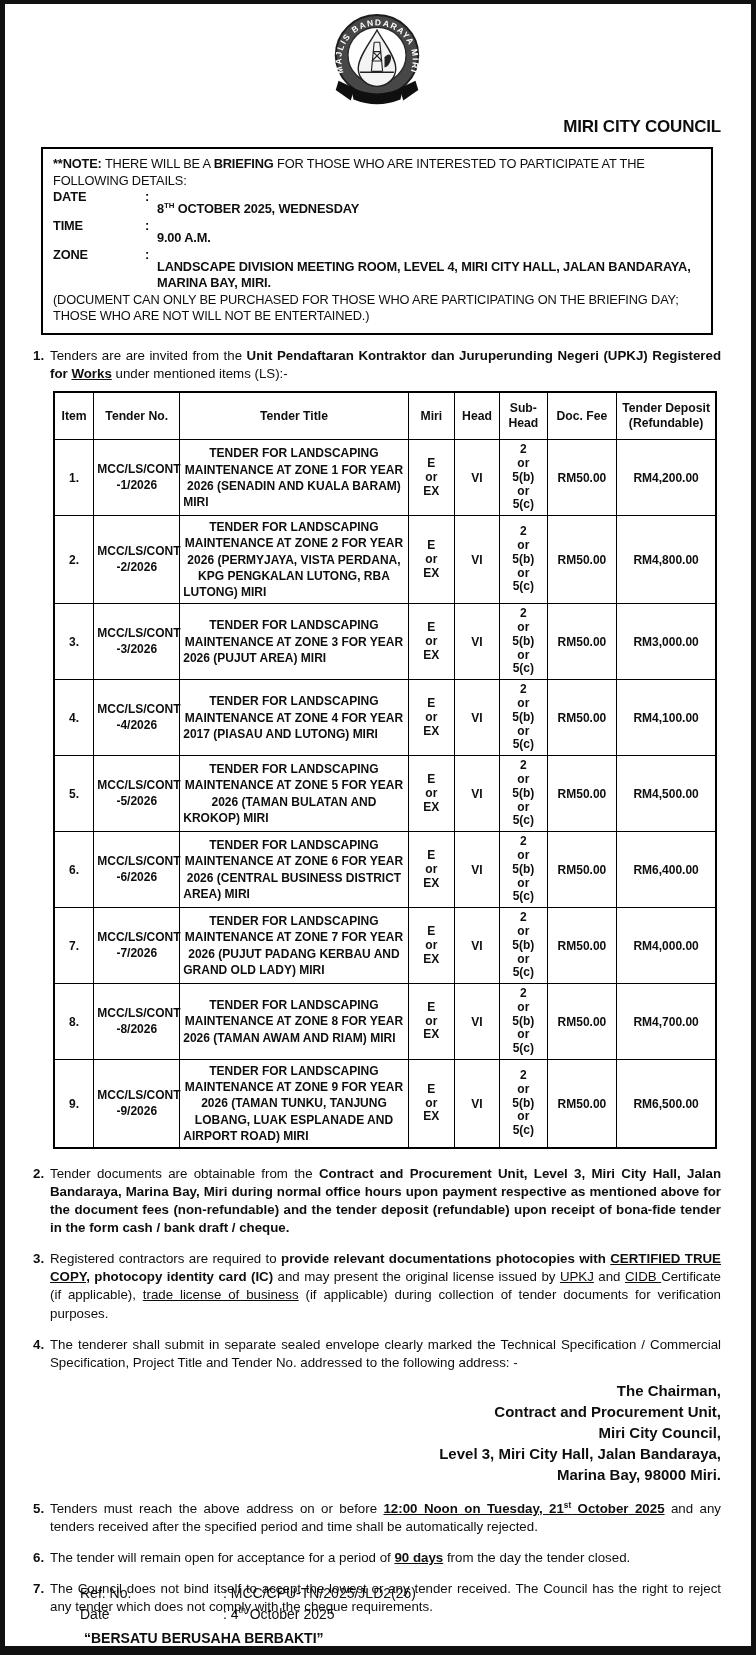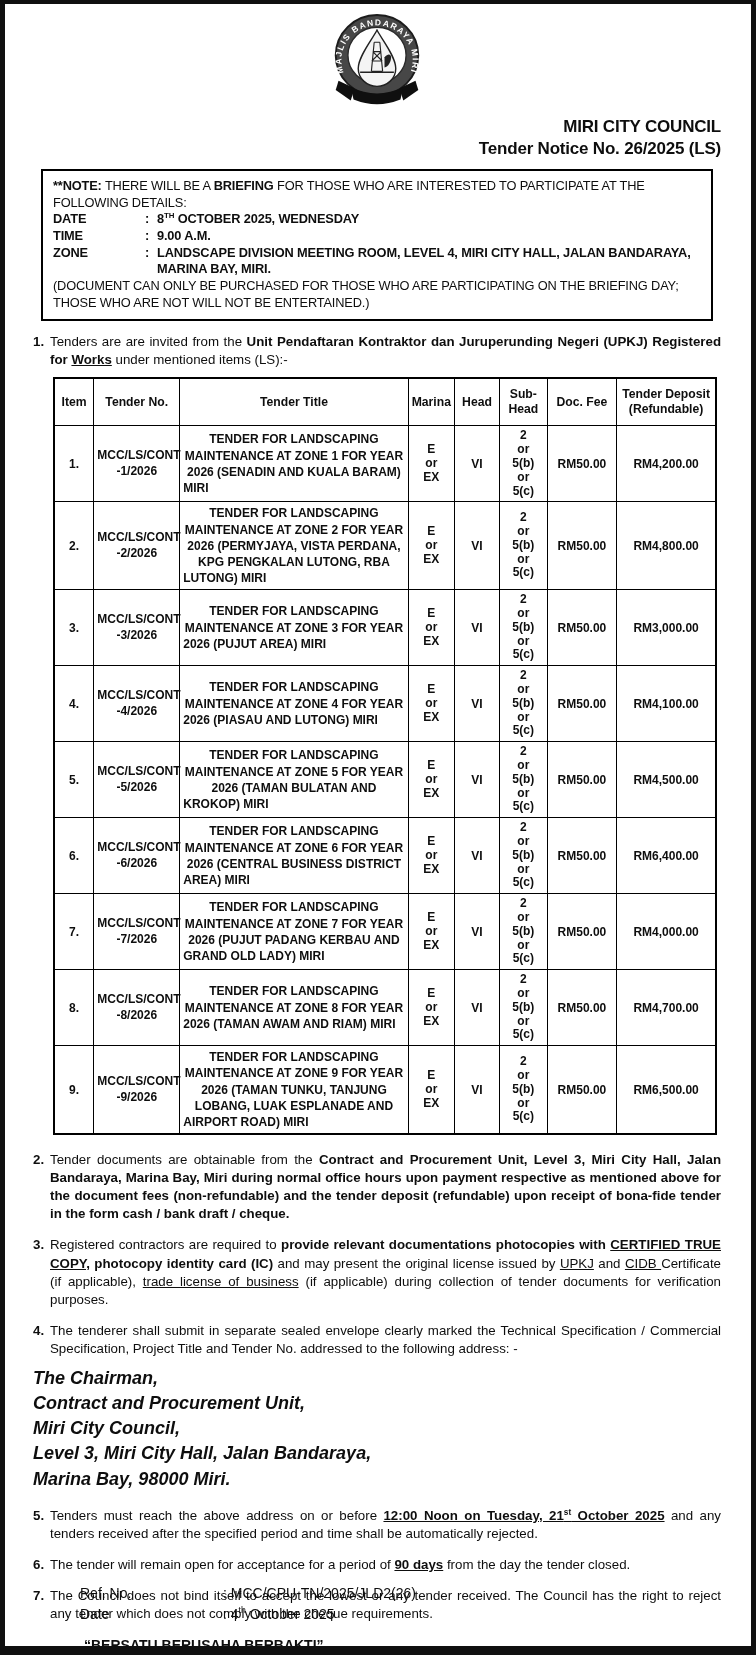--- a/index.html
+++ b/index.html
@@ -21,21 +21,21 @@
   }
 
   
   .note-box{
     border:2px solid #000;margin:9px 8px 12px 8px;padding:7px 10px 8px 10px;
     font-size:12.8px;line-height:1.3;letter-spacing:-0.15px;
   }
   .brief-row{display:grid;grid-template-columns:92px 12px 1fr;}
   .brief-label{font-weight:bold;}
   .brief-colon{font-weight:bold;}
-  .brief-value{font-weight:bold;}
+  .brief-value{font-weight:bold;margin-top:12px;}
 
   
   .seg-b{font-weight:bold;}
   .seg-u{text-decoration:underline;}
   sup{font-size:62%;vertical-align:super;line-height:0;}
 
   
   .para{display:flex;margin:0 0 13px 0;font-size:13.3px;line-height:1.36;}
   .para .num{font-weight:bold;min-width:17px;flex:0 0 17px;}
   .para .ptext{text-align:justify;flex:1;}
@@ -52,21 +52,21 @@
   table.tender th{height:40px;line-height:1.25;white-space:pre-line;font-size:12.2px;}
   col.w-item{width:6%;} col.w-no{width:13%;} col.w-title{width:34.5%;}
   col.w-class{width:7%;} col.w-head{width:6.8%;} col.w-subhead{width:7.2%;}
   col.w-fee{width:10.5%;} col.w-deposit{width:15%;}
   td.c-item{text-align:left;padding-left:7px;}
   td.c-no{text-align:left;padding-left:6px;white-space:pre-line;line-height:1.3;font-size:12.2px;}
   td.c-title{text-align:justify;text-align-last:left;padding:4px 7px;line-height:1.35;font-size:12.3px;}
   td.c-class, td.c-subhead{white-space:pre-line;line-height:1.15;font-size:11.4px;}
 
   
-  .address{ text-align:left;font-weight:bold;font-size:18px;line-height:1.4;margin:2px 0 15px 0;font-style:italic;}
+  .address{ text-align:right;font-weight:bold;font-size:15px;line-height:1.4;margin:2px 0 15px 0;}
 
   
   .sig-zone{position:relative;margin:14px 0 0 47px;height:205px;}
   .motto1{font-weight:bold;font-size:14px;margin:0 0 2px 4px;}
   .motto2{font-weight:bold;font-style:italic;font-size:14px;margin:0 0 0 4px;}
   .sig-svg{position:absolute;left:130px;top:18px;}
 
   
   .footer{position:absolute;left:75px;bottom:22px;font-size:14px;line-height:1.45;margin-top:25px;}
   .footer-row{display:grid;grid-template-columns:143px 1fr;}
@@ -90,21 +90,20 @@
         <path d="M62,32 L59,63 M68,32 L71,63 M62,32 L68,32 M60.5,42 L69.5,42 M59.5,52 L70.5,52 M59,63 L71,63 M60.5,42 L70.5,52 M69.5,42 L59.5,52" stroke="#222" stroke-width="1.2" fill="none"></path>
         <path d="M73,48 c4,-5 7,-3 7,0 c0,5 -3,10 -7,11 Z" fill="#222"></path>
         <path d="M47,64 H83" stroke="#222" stroke-width="1.5"></path>
         <path d="M24,73 L41,81 L37,94 L21,83 Z" fill="#0f0f0f"></path>
         <path d="M106,73 L89,81 L93,94 L109,83 Z" fill="#0f0f0f"></path>
         <path d="M37,80 Q65,93 93,80 L90,93 Q65,103 40,93 Z" fill="#0f0f0f"></path>
       </svg>
     </div>
 
     <div class="doc-title">MIRI CITY COUNCIL</div>
-    <div class="doc-subtitle">Tender Notice No. 26/2025 (LS)</div>
 
     <div class="note-box">
       <div><span class="seg-b">**NOTE:</span><span class=""> THERE WILL BE A </span><span class="seg-b">BRIEFING</span><span class=""> FOR THOSE WHO ARE INTERESTED TO PARTICIPATE AT THE FOLLOWING DETAILS:</span></div>
       <div class="brief-row">
         <span class="brief-label">DATE</span>
         <span class="brief-colon">:</span>
         <span class="brief-value"><span class="">8</span><span class=""><sup>TH</sup></span><span class=""> OCTOBER 2025, WEDNESDAY</span></span>
       </div>
       <div class="brief-row">
         <span class="brief-label">TIME</span>
@@ -133,21 +132,21 @@
         <col class="w-head">
           <col class="w-subhead">
           <col class="w-fee">
           <col class="w-deposit">
       </colgroup>
       <thead>
           <tr>
             <th>Item</th>
             <th>Tender No.</th>
             <th>Tender Title</th>
-            <th>Marina</th>
+            <th>Miri</th>
             <th>Head</th>
             <th>Sub-
 Head</th>
             <th>Doc. Fee</th>
             <th>Tender Deposit
 (Refundable)</th>
           </tr>
         </thead>
       <tbody>
           <tr>
@@ -198,21 +197,21 @@
 5(b)
 or
 5(c)</td>
             <td class="c-fee">RM50.00</td>
             <td class="c-deposit">RM3,000.00</td>
           </tr>
           <tr>
             <td class="c-item">4.</td>
             <td class="c-no">MCC/LS/CONT
 -4/2026</td>
-            <td class="c-title">TENDER FOR LANDSCAPING MAINTENANCE AT ZONE 4 FOR YEAR 2026 (PIASAU AND LUTONG) MIRI</td>
+            <td class="c-title">TENDER FOR LANDSCAPING MAINTENANCE AT ZONE 4 FOR YEAR 2017 (PIASAU AND LUTONG) MIRI</td>
             <td class="c-class">E
 or
 EX</td>
             <td class="c-head">VI</td>
             <td class="c-subhead">2
 or
 5(b)
 or
 5(c)</td>
             <td class="c-fee">RM50.00</td>

